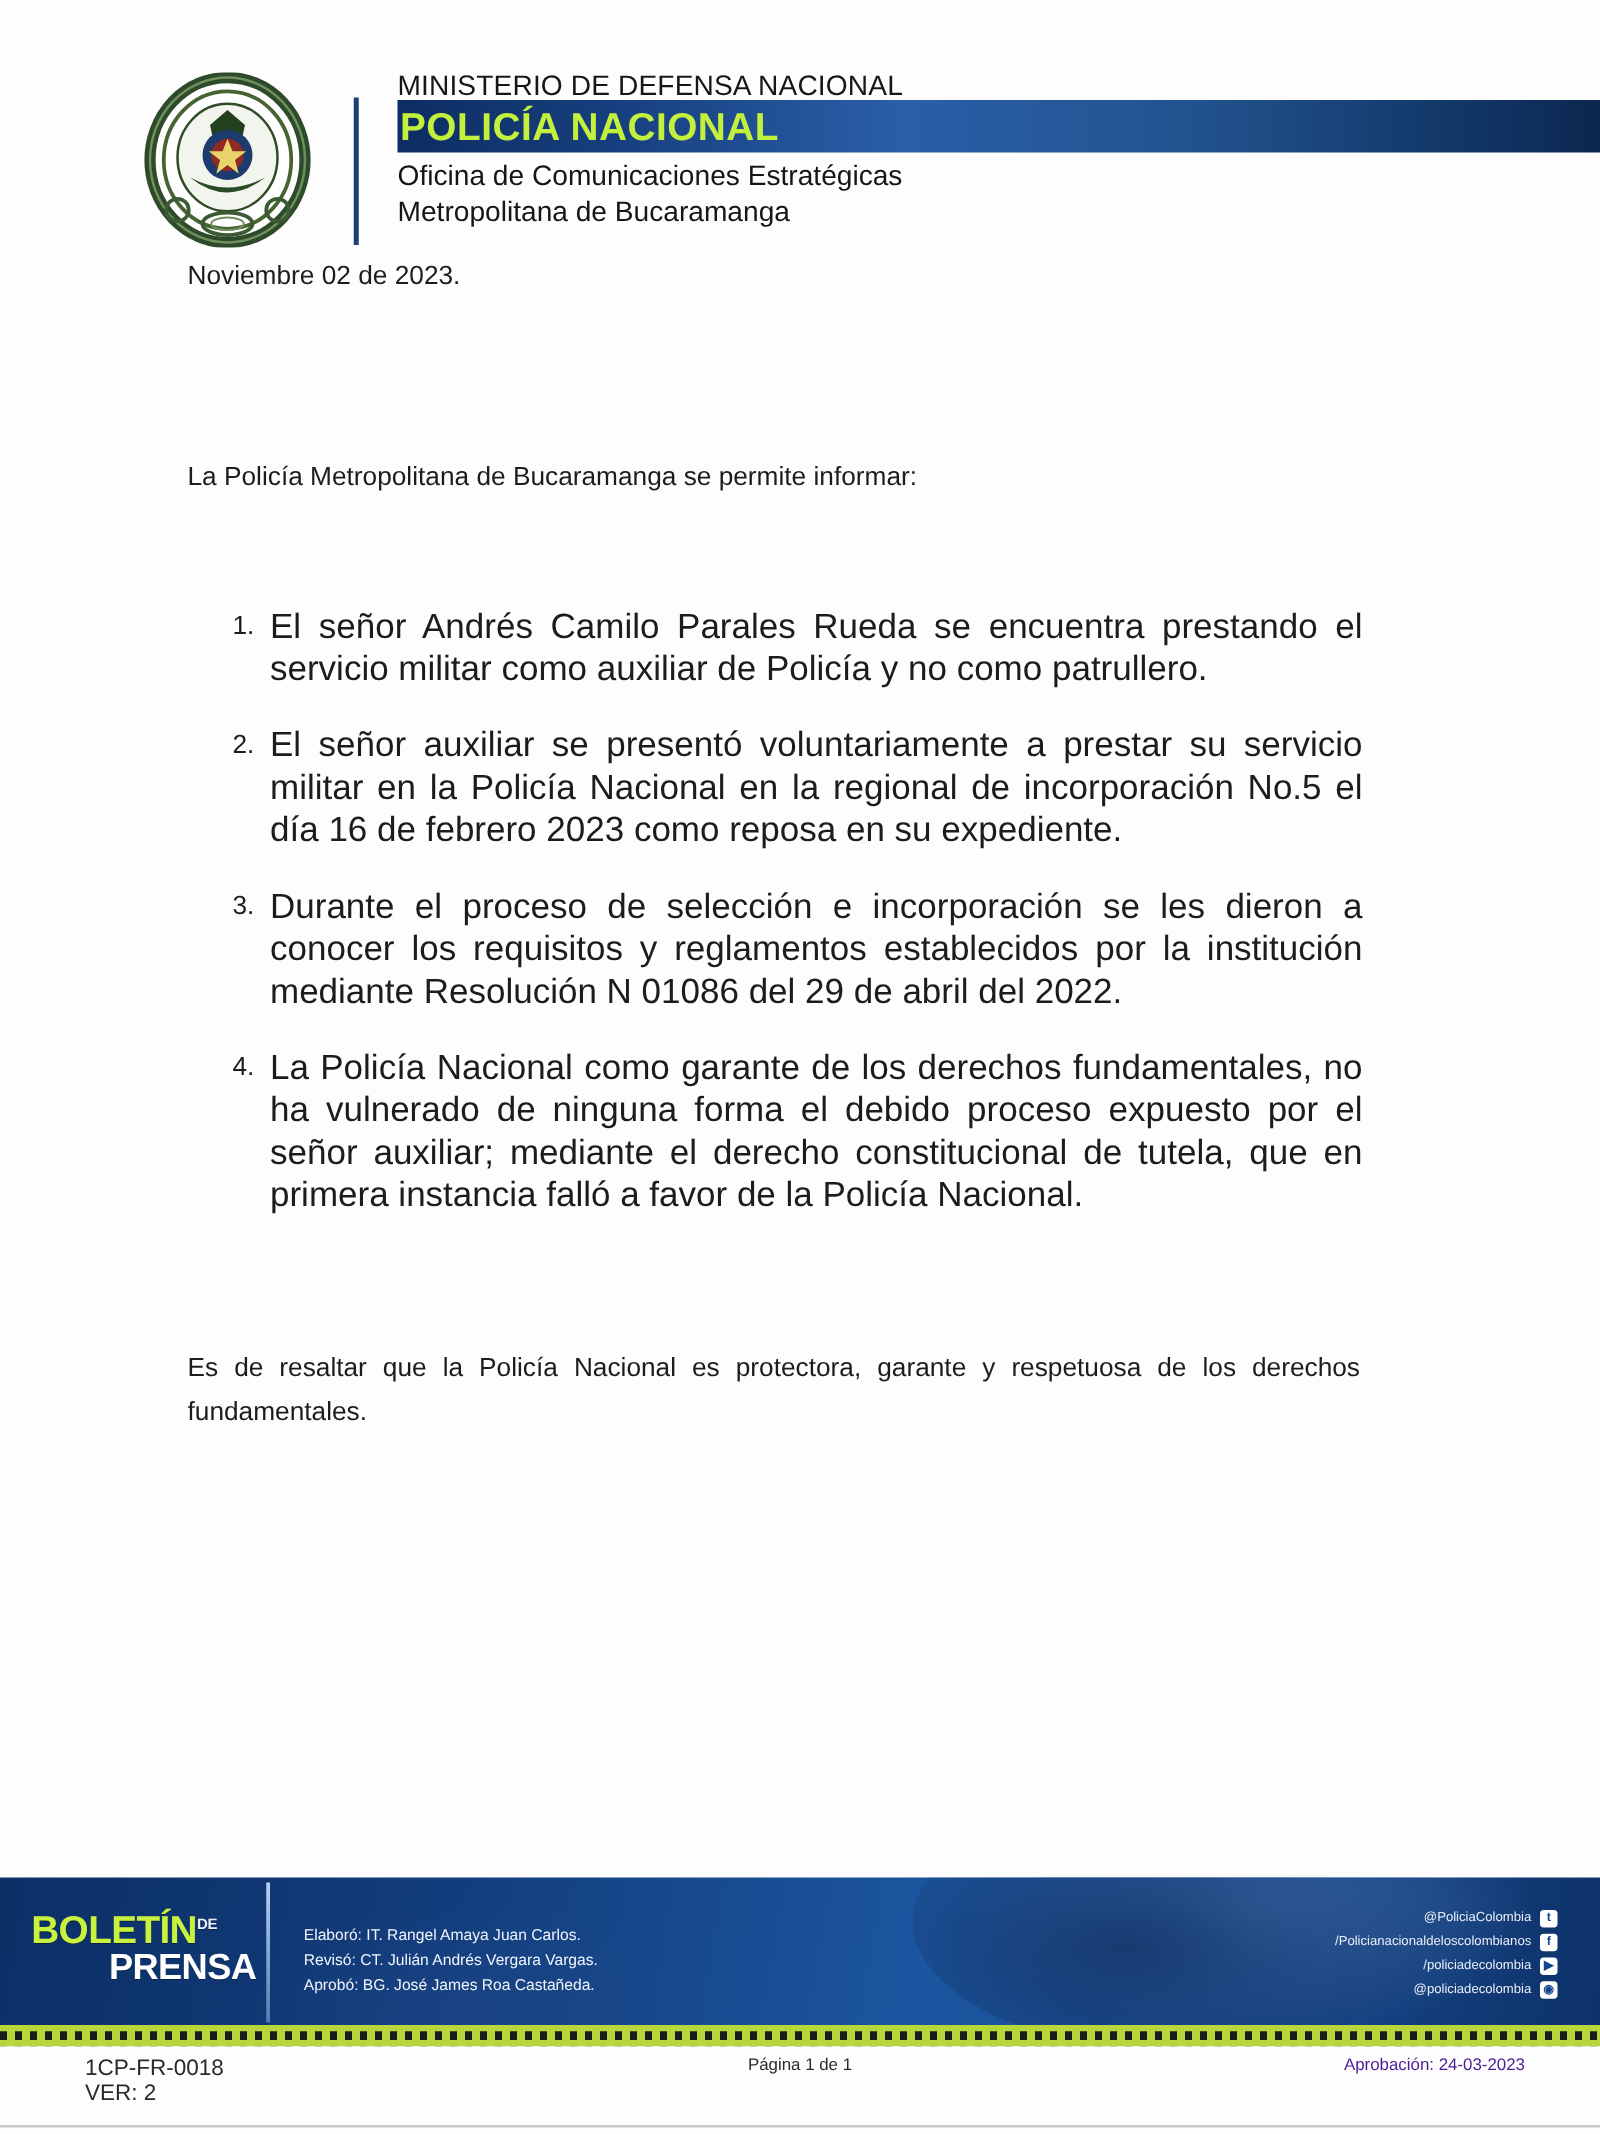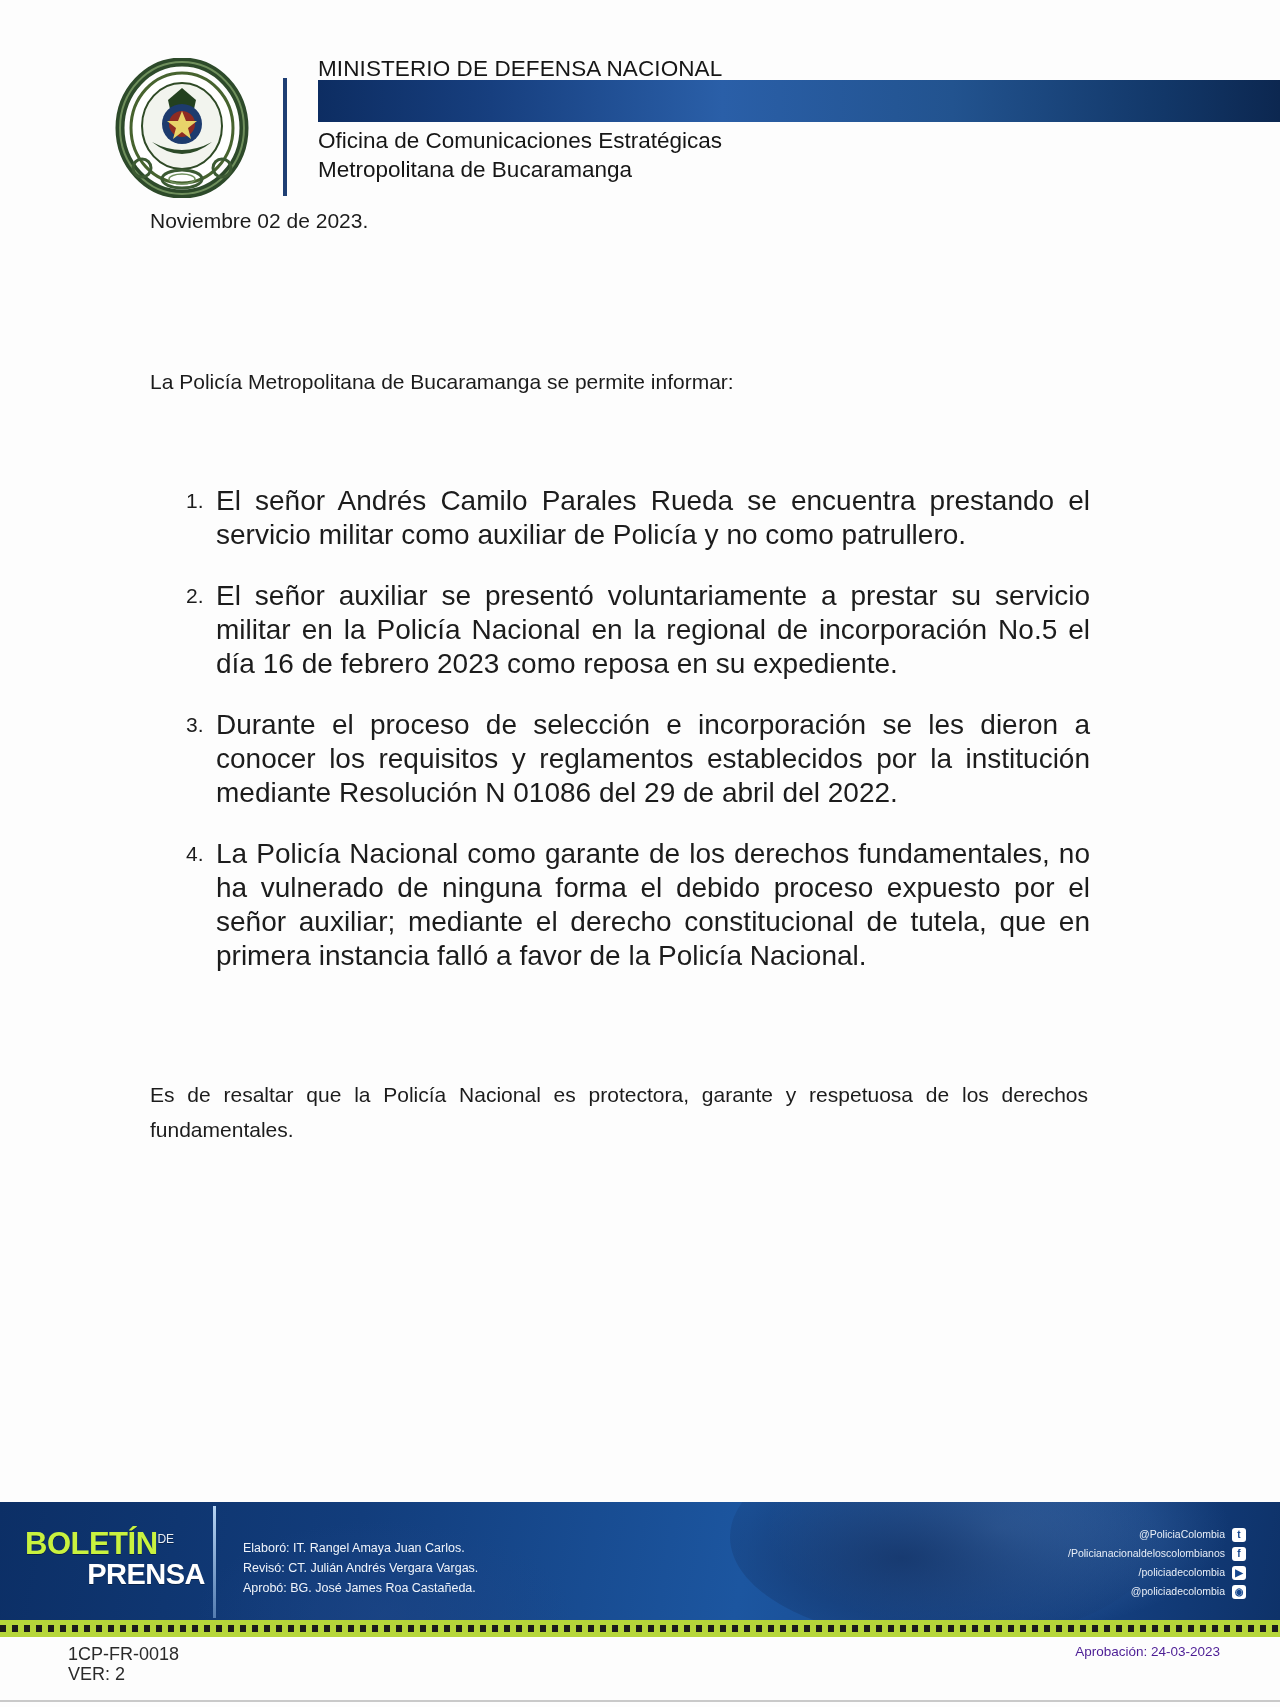--- a/index.html
+++ b/index.html
@@ -166,21 +166,21 @@
   .boletin-word {
     font-size: 31px;
     font-weight: bold;
     letter-spacing: -0.5px;
     color: #c9f23f;
     line-height: 30px;
     text-shadow: 0 1px 0 rgba(0,0,0,0.35);
   }
   .boletin-de {
     font-size: 12px;
-    font-weight: normal;
+    font-weight: bold;
     color: #e9eef5;
     vertical-align: super;
     letter-spacing: -0.3px;
   }
   .prensa-word {
     font-size: 29px;
     font-weight: bold;
     color: #ffffff;
     letter-spacing: -0.5px;
     line-height: 31px;
@@ -288,20 +288,21 @@
       <ellipse cx="70" cy="121" rx="20" ry="9" fill="none" stroke="#3c5a33" stroke-width="3"></ellipse>
       <ellipse cx="70" cy="121" rx="13" ry="5" fill="none" stroke="#6f8f5c" stroke-width="1.5"></ellipse>
       <circle cx="30" cy="110" r="9" fill="none" stroke="#3c5a33" stroke-width="3"></circle>
       <circle cx="110" cy="110" r="9" fill="none" stroke="#3c5a33" stroke-width="3"></circle>
     </svg>
 
     <div class="header-divider"></div>
 
     <div class="ministerio">MINISTERIO DE DEFENSA NACIONAL</div>
     <div class="blue-bar"></div>
+    <div class="policia-nacional">POLICÍA NACIONAL</div>
     <div class="oficina1">Oficina de Comunicaciones Estratégicas</div>
     <div class="oficina2">Metropolitana de Bucaramanga</div>
   </div>
 
   <div class="doc-date">Noviembre 02 de 2023.</div>
   <div class="intro">La Policía Metropolitana de Bucaramanga se permite informar:</div>
 
   <div class="list">
     <div class="list-item">
       <div class="li-num">1.</div>
@@ -358,16 +359,17 @@
       </div>
     </div>
   </div>
 
   <div class="checker"></div>
 
   <div class="meta-left">
     <div>1CP-FR-0018</div>
     <div>VER: 2</div>
   </div>
+  <div class="meta-center">Página 1 de 1</div>
   <div class="meta-right">Aprobación: 24-03-2023</div>
 
   <div class="bottom-rule"></div>
 </div>
 
 </body></html>

